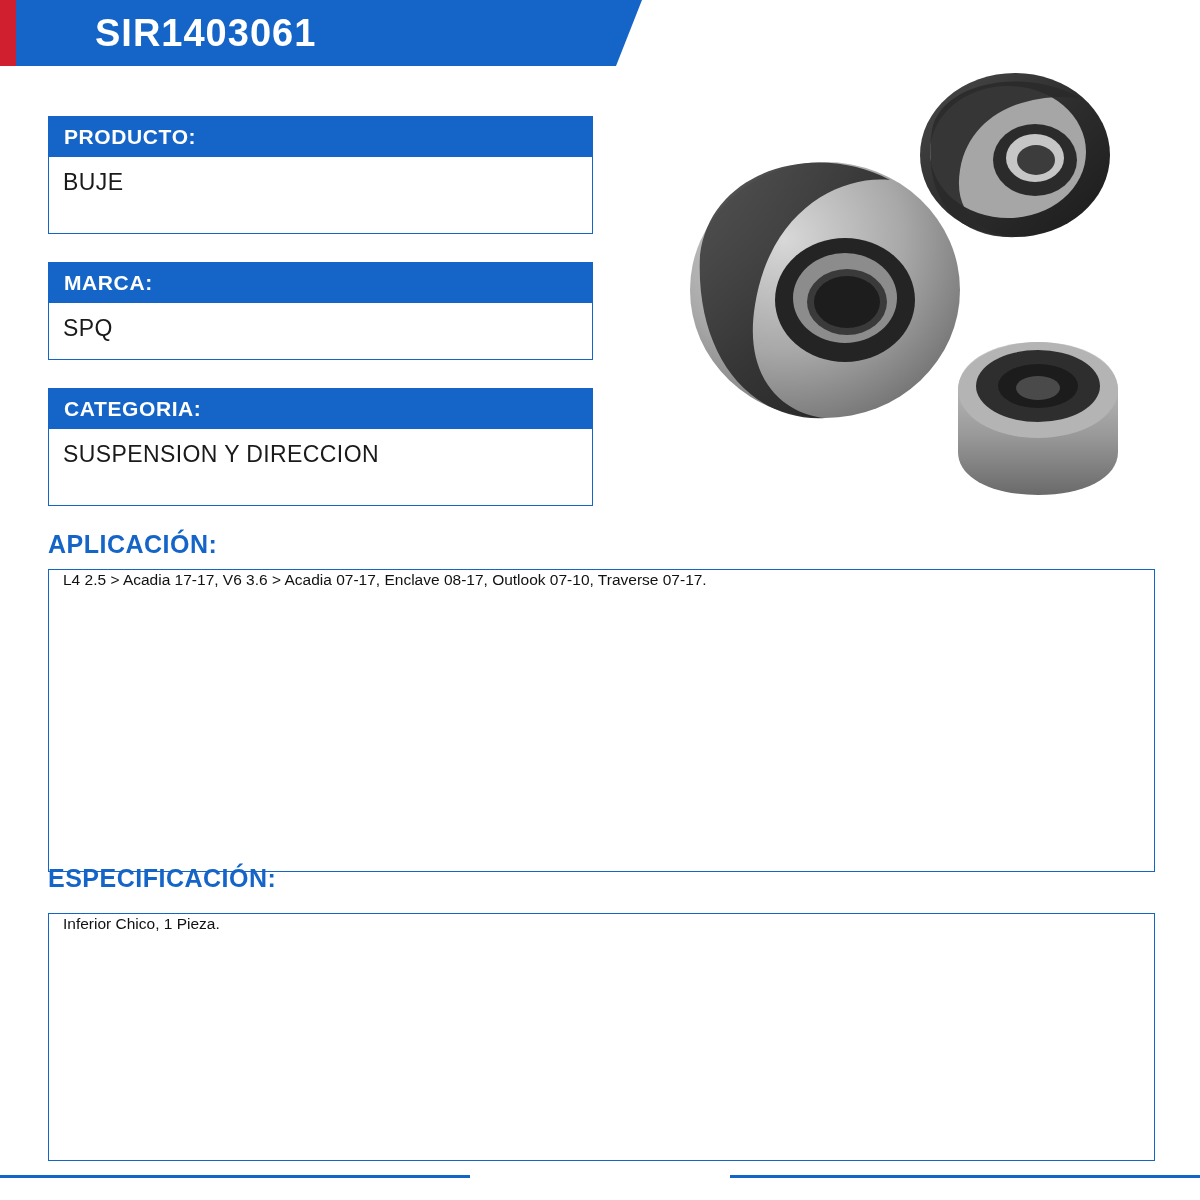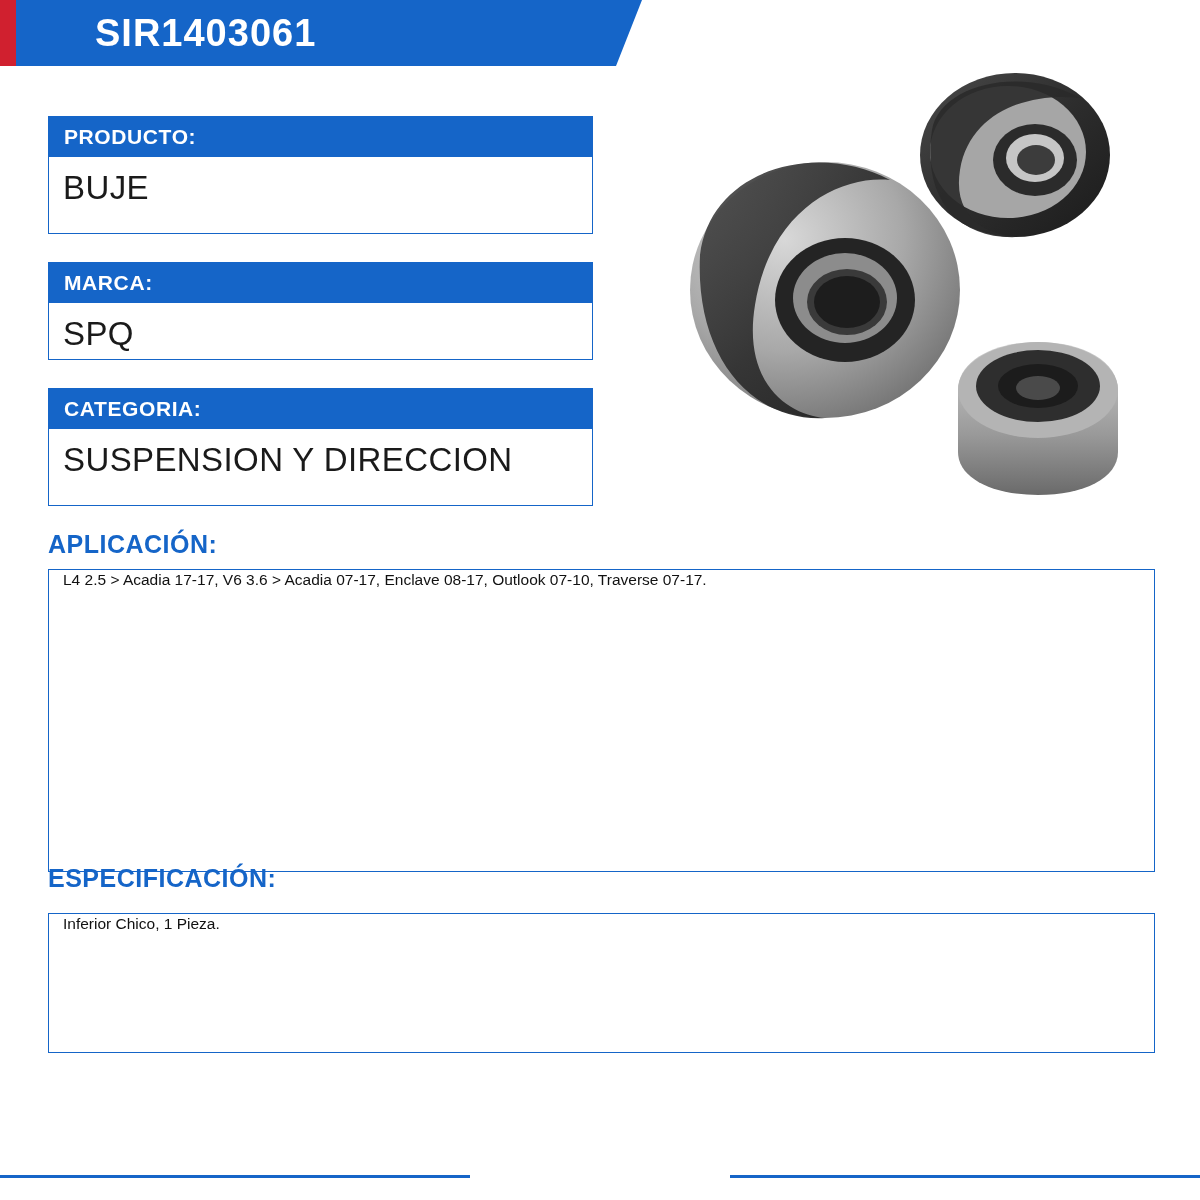--- a/index.html
+++ b/index.html
@@ -55,21 +55,21 @@
     padding: 9px 0 9px 16px;
     height: 41px;
   }
   .field-value-box {
     border: 1px solid #1565c8;
     border-top: none;
     height: 77px;
     padding: 12px 0 0 14px;
   }
   .field-value {
-    font-size: 33px;
+    font-size: 23px;
     color: #1a1a1a;
     letter-spacing: 0.4px;
   }
   .field.marca .field-value-box { height: 57px; }
 
   
   .product-image {
     position: absolute; left: 640px; top: 70px; width: 540px; height: 450px;
   }
   .product-image svg { display:block; }
@@ -86,21 +86,21 @@
   .section-box {
     border: 1px solid #1565c8;
     padding: 0 14px;
     font-size: 15.5px;
     color: #111;
     line-height: 1.35;
   }
   #aplicacion-section { top: 530px; }
   #aplicacion-section .section-box { height: 303px; }
   #especificacion-section { top: 864px; }
-  #especificacion-section .section-box { height: 140px; margin-top: 20px; }
+  #especificacion-section .section-box { height: 248px; margin-top: 20px; }
 
   
   .footer {
     position: absolute; left: 0; bottom: 0; width: 1200px; height: 110px;
   }
   .footer-line-left {
     position: absolute; left: 0; bottom: 22px; width: 470px; height: 3px;
     background: #1565c8;
   }
   .footer-line-right {

